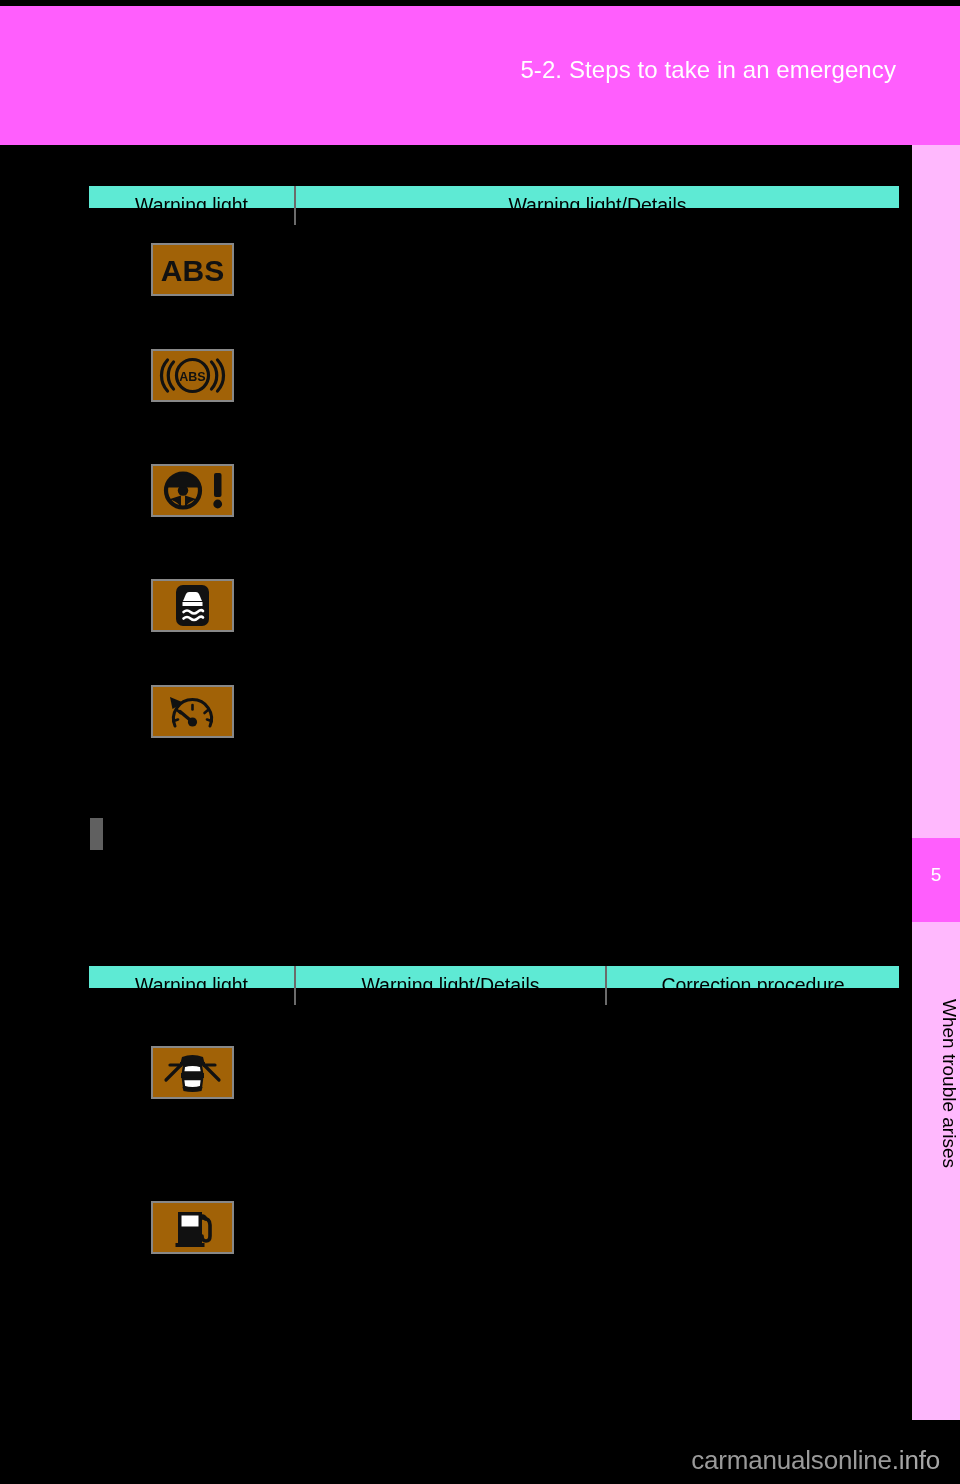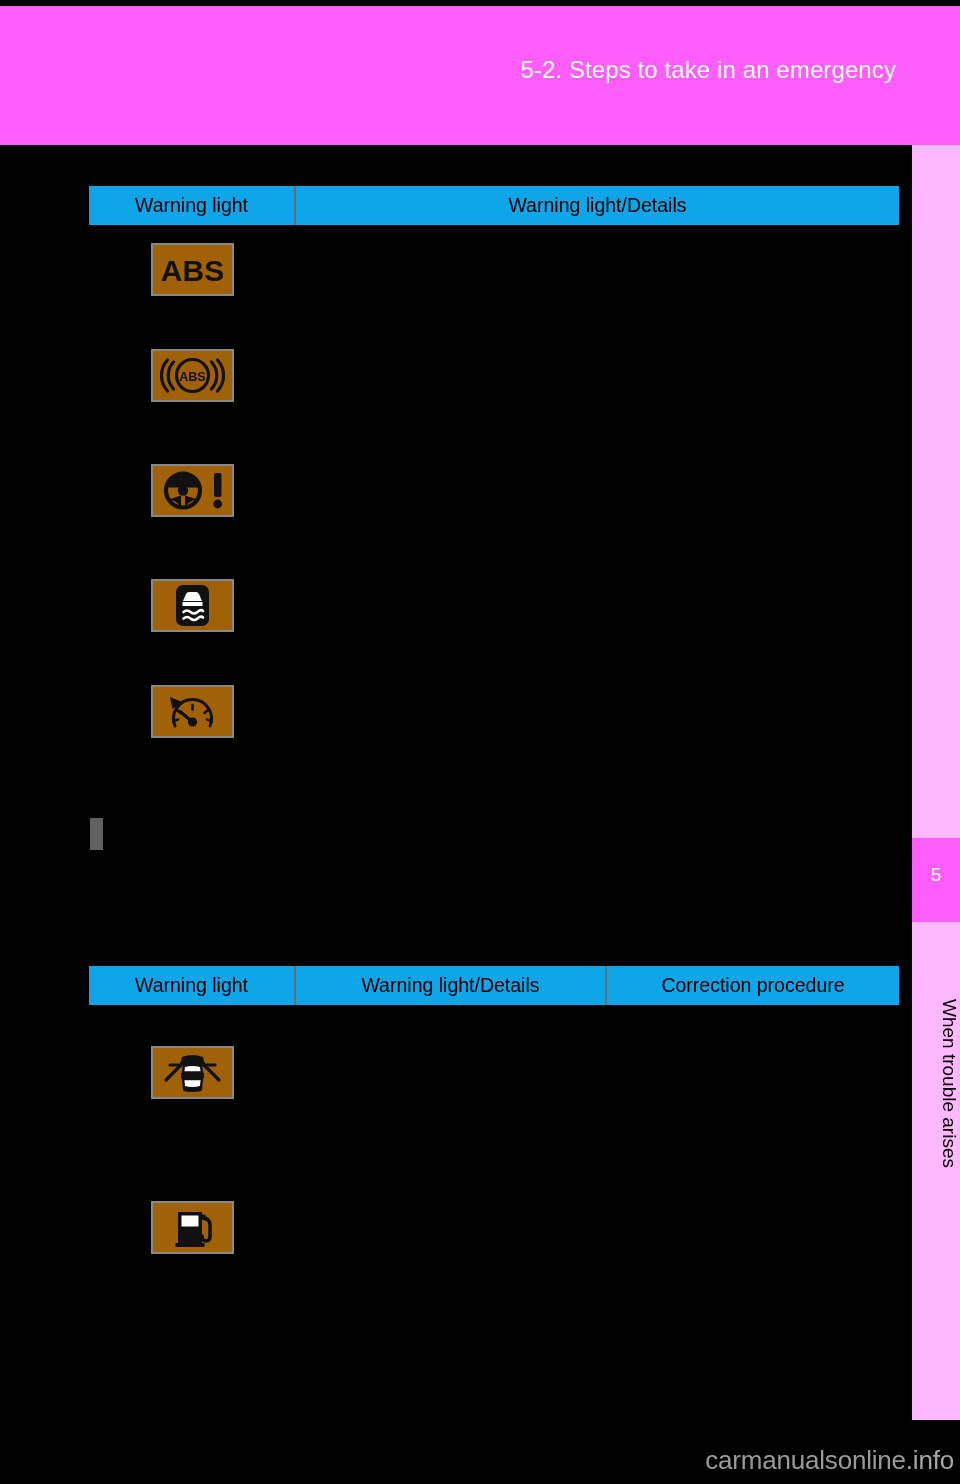--- a/index.html
+++ b/index.html
@@ -82,22 +82,22 @@
   }
 
   
   .wtable {
     position: absolute;
     left: 89px;
     background: #000000;
   }
   .wtable .thead {
     display: flex;
-    height: 39px;
-    background: #0ea5e9;
+    height: 22px;
+    background: #5eead4;
   }
   .wtable .th {
     display: flex;
     align-items: center;
     justify-content: center;
     color: #000000;
     font-size: 19.5px;
     height: 39px;
     border-right: 2px solid #6b6b6b;
     white-space: nowrap;
@@ -123,21 +123,21 @@
     position: absolute;
     left: 90px;
     top: 818px;
     width: 13px;
     height: 32px;
     background: #606060;
   }
 
   .watermark {
     position: absolute;
-    right: 6px;
+    right: 20px;
     bottom: 8px;
     color: #9a9a9a;
     font-size: 26px;
     letter-spacing: -0.2px;
     white-space: nowrap;
   }
   .watermark .wm-dim { color: #a6a6a6; }
 </style>
 </head>
 <body>

